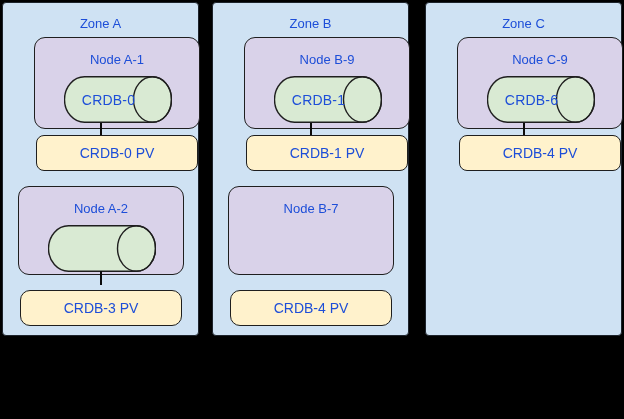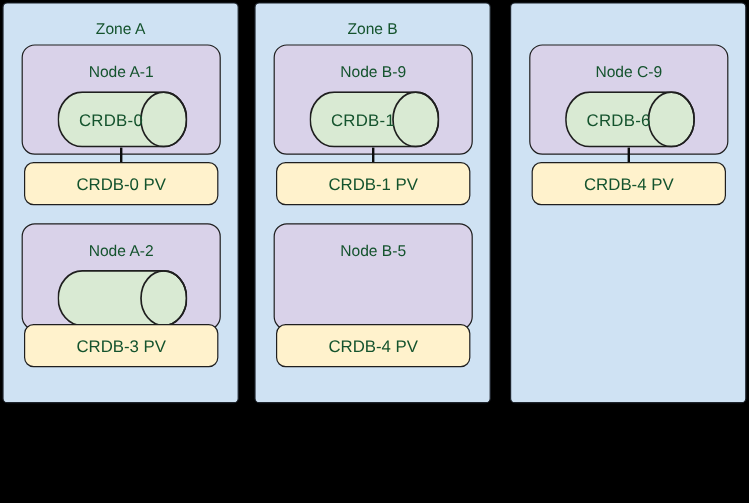--- a/index.html
+++ b/index.html
@@ -7,21 +7,21 @@
     padding: 0;
     background: #000000;
   }
   .canvas {
     position: relative;
     width: 624px;
     height: 419px;
     background: #000000;
     overflow: hidden;
     font-family: "Liberation Sans", sans-serif;
-    color: #14532d;
+    color: #1d4ed8;
   }
   * { box-sizing: border-box; }
 
   .zone {
     position: absolute;
     top: 2px;
     width: 197px;
     height: 334px;
     background: #cfe2f3;
     border: 1px solid #1d232b;
@@ -37,21 +37,21 @@
     line-height: 16px;
   }
   .node {
     position: absolute;
     left: 15px;
     width: 166px;
     background: #d9d2e9;
     border: 1px solid #1f1f1f;
     border-radius: 11px;
   }
-  .node-row1 { top: 34px; height: 92px; }
+  .node-row1 { top: 34px; height: 92px; margin-left: 16px; }
   .node-row2 { top: 183px; height: 89px; padding-left: 20px; }
   .node-label {
     position: absolute;
     top: 14px;
     left: 0;
     width: 100%;
     text-align: center;
     font-size: 13px;
     line-height: 16px;
   }
@@ -89,22 +89,22 @@
     width: 162px;
     height: 36px;
     background: #fff2cc;
     border: 1px solid #1f1f1f;
     border-radius: 8px;
     display: flex;
     align-items: center;
     justify-content: center;
     font-size: 14px;
   }
-  .pv-row1 { top: 132px; }
-  .pv-row2 { top: 267px; }
+  .pv-row1 { top: 132px; margin-left: 16px; }
+  .pv-row2 { top: 287px; border-radius: 10px; }
 </style>
 </head>
 <body>
 
 <div class="canvas">
 
   <div class="zone" style="left:2px">
     <div class="zone-label">Zone A</div>
 
     <div class="node node-row1">
@@ -149,28 +149,29 @@
         </svg>
         <span class="cyl-label">CRDB-1</span>
       </div>
     </div>
     <div class="connector connector-row1"></div>
     <div class="pv pv-row1">
       <span>CRDB-1 PV</span>
     </div>
 
     <div class="node node-row2">
-      <div class="node-label">Node B-5</div>
+      <div class="node-label">Node B-7</div>
     </div>
     <div class="pv pv-row2">
       <span>CRDB-4 PV</span>
     </div>
   </div>
 
   <div class="zone" style="left:425px">
+    <div class="zone-label">Zone C</div>
 
     <div class="node node-row1">
       <div class="node-label">Node C-9</div>
       <div class="cyl">
         <svg width="108" height="47" viewBox="0 0 108 47">
           <path d="M20.5 0.75 L88.5 0.75 A19 22.75 0 0 1 88.5 46.25 L20.5 46.25 A20 22.75 0 0 1 20.5 0.75 Z" fill="#d9ead3" stroke="#1f1f1f" stroke-width="1.4"></path>
           <ellipse cx="88.5" cy="23.5" rx="19" ry="22.75" fill="none" stroke="#1f1f1f" stroke-width="1.4"></ellipse>
         </svg>
         <span class="cyl-label">CRDB-6</span>
       </div>

